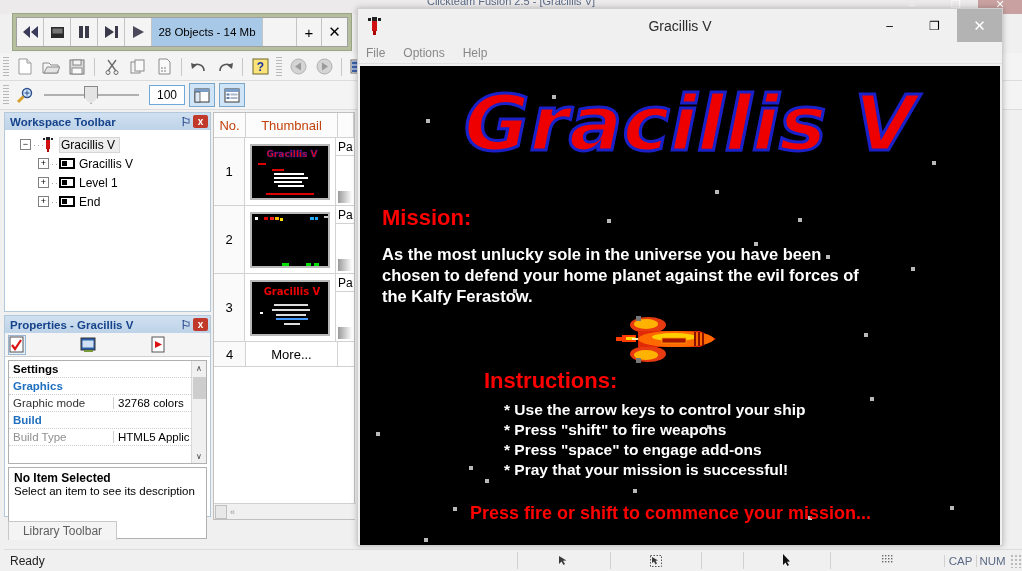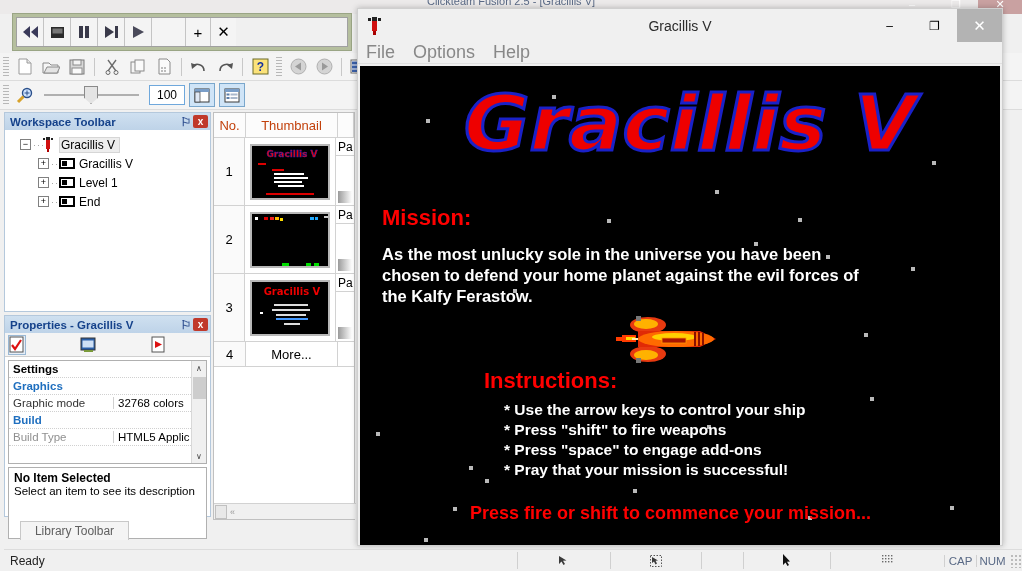--- a/index.html
+++ b/index.html
@@ -125,21 +125,21 @@
                overflow: hidden; white-space: nowrap; }
   .pr-scroll { position: absolute; right: 0; top: 0; width: 15px; bottom: 0;
                background: #f0f0f0; border-left: 1px solid #d8d8d8; }
   .pr-arr { height: 14px; display: flex; align-items: center; justify-content: center;
             font-size: 8px; color: #444; cursor: pointer; }
   .pr-thumb { position: absolute; top: 16px; left: 1px; width: 13px; height: 22px; background: #cdcdcd; }
   .pr-desc { margin: 0 3px; border: 1px solid #b0b0b0; background: #fff; height: 72px;
              padding: 3px 5px; font-size: 11.5px; }
   .pr-desc b { font-size: 12px; }
 
-  .libtab { position: absolute; left: 20px; top: 521px; width: 109px; height: 19px;
+  .libtab { position: absolute; left: 8px; top: 521px; width: 109px; height: 19px;
             background: #f4f4f4; border: 1px solid #c8c8c8; border-bottom: none;
             color: #606060; font-size: 12px; text-align: center; line-height: 18px; cursor: pointer; }
 
   
   .thumbs { position: absolute; left: 213px; top: 112px; width: 142px; height: 408px;
             background: #fff; border: 1px solid #c0c0c0; }
   .th-head { display: flex; height: 25px; background: #fcfcfc; border-bottom: 1px solid #d2d2d2;
              font-size: 13px; color: #c2410c; }
   .th-head div { display: flex; align-items: center; justify-content: center;
                  border-right: 1px solid #d2d2d2; }
@@ -176,21 +176,21 @@
   .gw-title { height: 33px; background: #f0f0f0; display: flex; align-items: center; position: relative; }
   .gw-icon { width: 22px; height: 22px; margin-left: 6px; position: relative; }
   .gw-title-text { position: absolute; left: 0; right: 0; text-align: center;
                    font-size: 14px; color: #2b2b2b; }
   .gw-ctrls { margin-left: auto; display: flex; height: 33px; position: relative; z-index: 2; }
   .gw-ctrls div { width: 45px; display: flex; align-items: center; justify-content: center; cursor: pointer; }
   .gw-min { color: #000; }
   .gw-max { color: #000; }
   .gw-close { background: #b3b3b3; color: #fff; font-size: 15px; }
   .gw-menu { height: 22px; background: #f0f0f0; display: flex; align-items: center;
-             padding-left: 8px; font-size: 18px; color: #888; border-bottom: 1px solid #e0e0e0; }
+             padding-left: 8px; font-size: 12px; color: #888; border-bottom: 1px solid #e0e0e0; }
   .gw-menu span { margin-right: 18px; cursor: pointer; }
   .gw-canvas { position: absolute; left: 2px; top: 57px; width: 640px; height: 479px;
                background: #000; overflow: hidden; }
 
   
   .star { position: absolute; width: 4px; height: 4px; background: #b9b9b9; }
   .logo { position: absolute; left: 104px; top: 16px; width: 460px; height: 84px; }
   .logo text { font-family: "DejaVu Sans", sans-serif; }
   .g-h1 { position: absolute; color: #f00; font-weight: bold; font-size: 22px;
           font-family: "Liberation Sans", sans-serif; }
@@ -251,20 +251,21 @@
         <svg width="15" height="14" viewBox="0 0 15 14">
           <polygon points="1,1 1,13 10,7" fill="#3a3a4a"></polygon>
             <rect x="11" y="1" width="3" height="12" fill="#3a3a4a"></rect>
         </svg>
       </div>
       <div class="pb-btn">
         <svg width="14" height="14" viewBox="0 0 14 14">
           <polygon points="2,1 2,13 13,7" fill="#4a4a5a"></polygon>
         </svg>
       </div>
+      <div class="pb-label">28 Objects - 14 Mb</div>
       <div class="pb-gap"></div>
       <div class="pb-sq">+</div>
       <div class="pb-sq">✕</div>
     </div>
   </div>
 
   <div class="toolbar-row tb1">
     <div class="grip"></div>
     <div class="tbtn">
       <svg width="16" height="17" viewBox="0 0 16 17">

